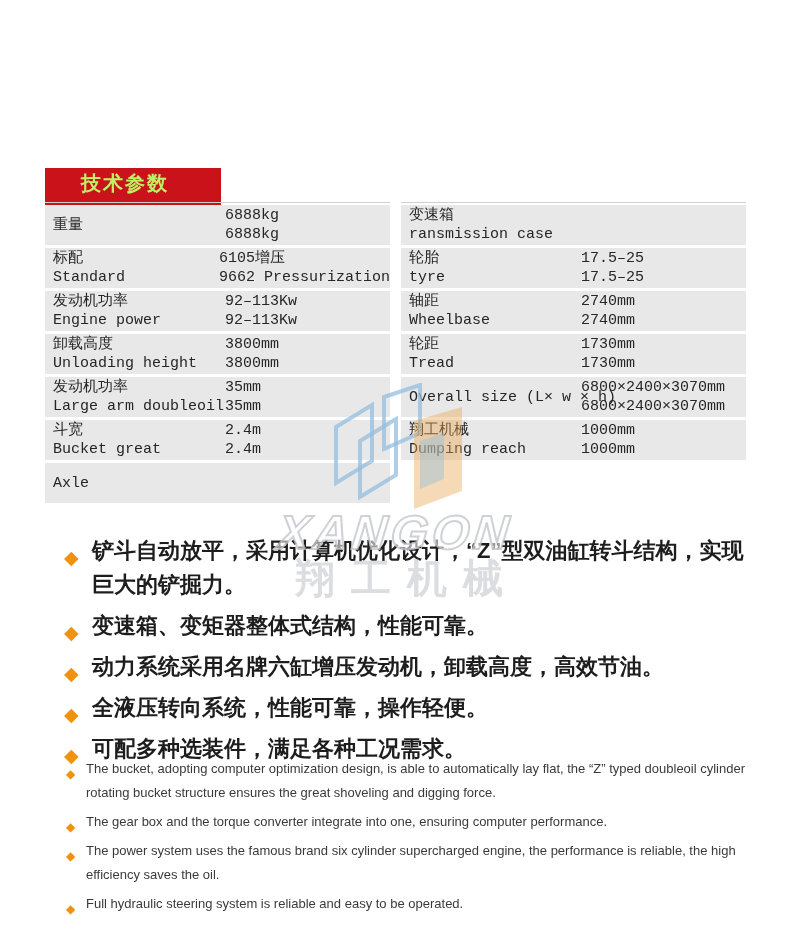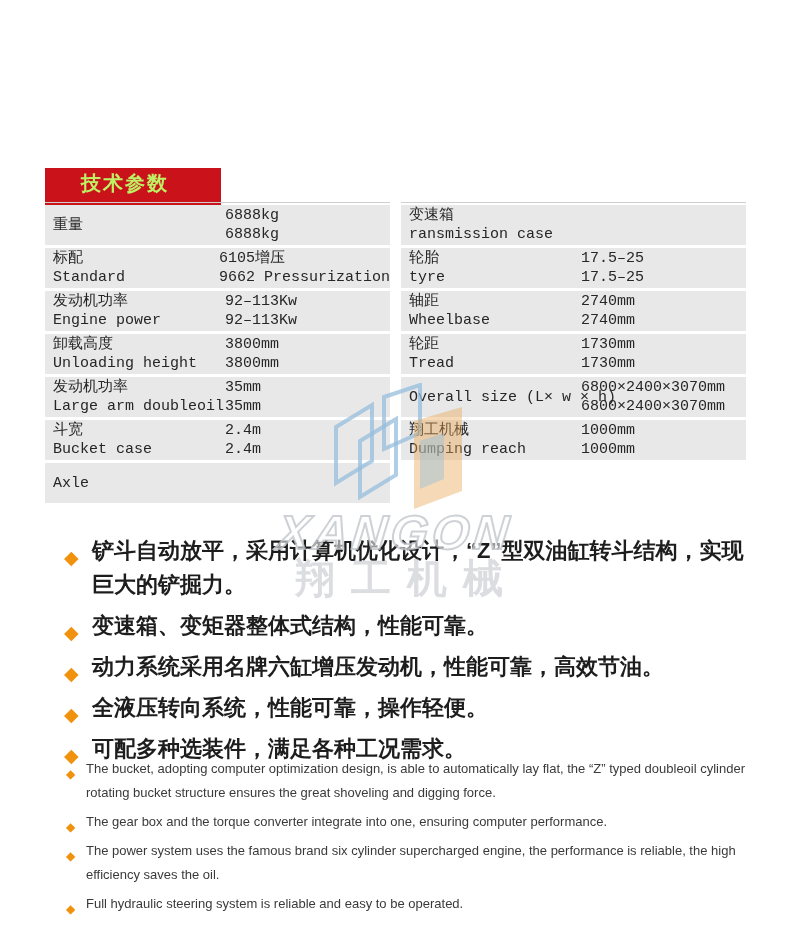--- a/index.html
+++ b/index.html
@@ -114,21 +114,21 @@
         </div>
         <div class="val">
           <div class="zh">35mm</div>
           <div class="en">35mm</div>
         </div>
       </div>
 
       <div class="spec-row">
         <div class="lbl">
           <div class="zh">斗宽</div>
-          <div class="en">Bucket case</div>
+          <div class="en">Bucket great</div>
         </div>
         <div class="val">
           <div class="zh">2.4m</div>
           <div class="en">2.4m</div>
         </div>
       </div>
 
       <div class="spec-row">
         <div class="lbl">
           <div class="en">Axle</div>
@@ -221,21 +221,21 @@
       <span>铲斗自动放平，采用计算机优化设计，“Z”型双油缸转斗结构，实现巨大的铲掘力。</span>
     </div>
 
     <div class="feat-zh">
       <span class="dia">◆</span>
       <span>变速箱、变矩器整体式结构，性能可靠。</span>
     </div>
 
     <div class="feat-zh">
       <span class="dia">◆</span>
-      <span>动力系统采用名牌六缸增压发动机，性能可靠，高效节油。</span>
+      <span>动力系统采用名牌六缸增压发动机，卸载高度，高效节油。</span>
     </div>
 
     <div class="feat-zh">
       <span class="dia">◆</span>
       <span>全液压转向系统，性能可靠，操作轻便。</span>
     </div>
 
     <div class="feat-zh">
       <span class="dia">◆</span>
       <span>可配多种选装件，满足各种工况需求。</span>

